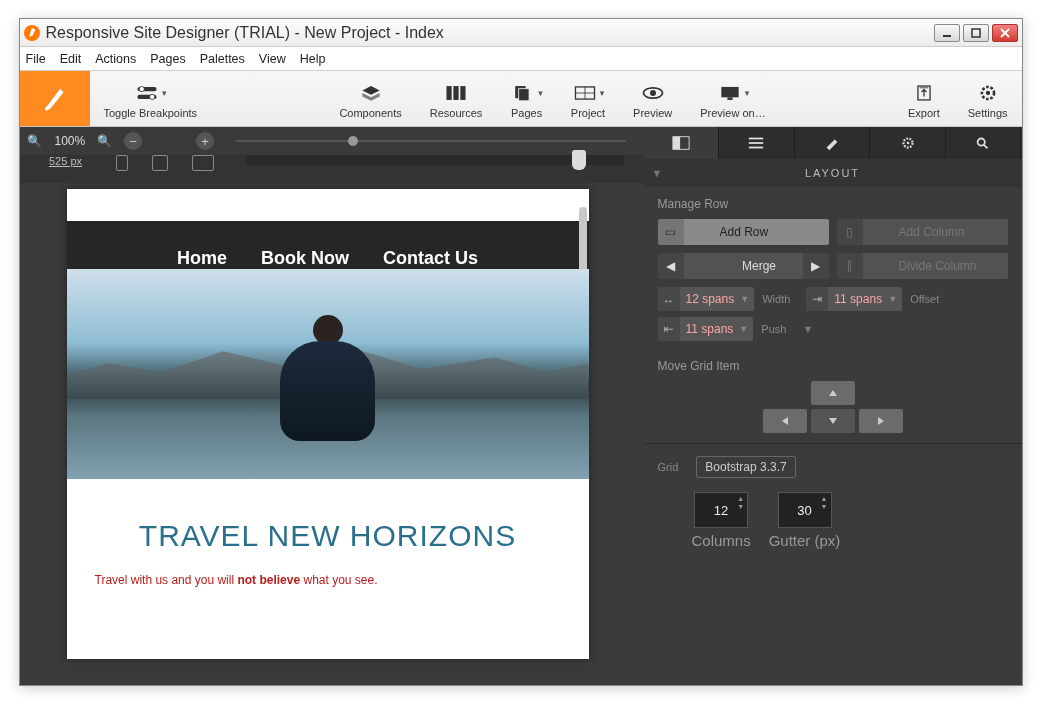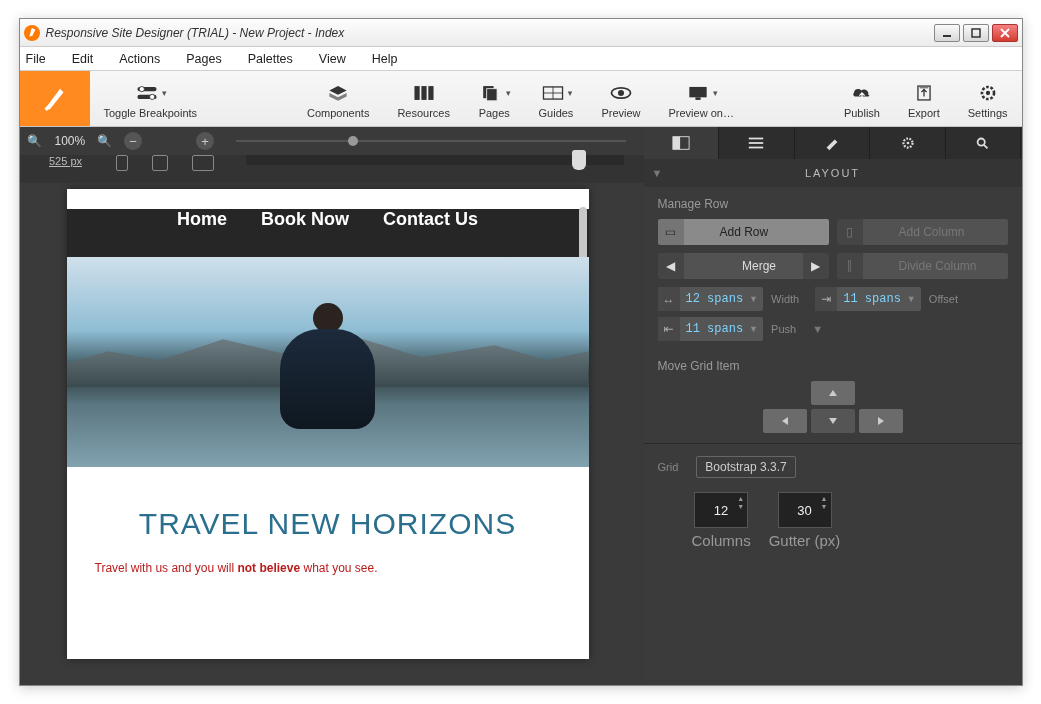--- a/index.html
+++ b/index.html
@@ -1,46 +1,46 @@
 <!DOCTYPE html>
 <html><head>
 <meta charset="utf-8">
 <style>
 * { margin:0; padding:0; box-sizing:border-box; font-family:"Segoe UI",Arial,sans-serif; }
 body { background:#fff; }
 .window { width:1004px; margin:18px auto; border:1px solid #888; background:#fff; box-shadow:0 2px 12px rgba(0,0,0,0.2); }
 .titlebar { height:28px; background:linear-gradient(#fdfdfd,#ececec); display:flex; align-items:center; padding:0 4px; border-bottom:1px solid #ccc; }
 .titlebar .app-icon { width:16px; height:16px; background:#ff7a00; border-radius:50%; margin-right:6px; position:relative; }
 .titlebar .app-icon::after { content:""; position:absolute; left:4px; top:3px; width:8px; height:8px; background:#fff; transform:rotate(-15deg); clip-path:polygon(0 100%,60% 0,100% 30%,40% 100%); }
-.titlebar .title { font-size:12px; color:#333; flex:1;font-style:italic; }
+.titlebar .title { font-size:16px; color:#333; flex:1; }
 .titlebar .wbtns { display:flex; gap:3px; }
 .titlebar .wbtn { width:26px; height:18px; border:1px solid #888; background:linear-gradient(#fafafa,#d8d8d8); display:flex; align-items:center; justify-content:center; border-radius:2px; }
 .titlebar .wbtn.close { background:linear-gradient(#f58080,#d43b2f); border-color:#a33; color:#fff; }
 .titlebar .wbtn svg { width:10px; height:10px; }
-.menubar { height:24px; display:flex; align-items:center; padding:0 6px; gap:26px; font-size:12.5px; color:#222; border-bottom:1px solid #d0d0d0; }
+.menubar { height:24px; display:flex; align-items:center; padding:0 6px; gap:14px; font-size:12.5px; color:#222; border-bottom:1px solid #d0d0d0; }
 .menubar span { cursor:default; }
 .toolbar { height:56px; background:linear-gradient(#f7f7f7,#ededed); display:flex; align-items:stretch; border-bottom:1px solid #c6c6c6; }
 .logo { width:70px; background:#ff8a1f; display:flex; align-items:center; justify-content:center; }
 .logo svg { width:34px; height:34px; }
 .tool { display:flex; flex-direction:column; align-items:center; justify-content:center; padding:0 14px; font-size:11px; color:#333; }
 .tool .ico { height:28px; display:flex; align-items:center; justify-content:center; }
 .tool svg { width:26px; height:20px; }
 .spacer { flex:1; }
 .workspace { display:flex; height:558px; }
 .canvas-side { width:624px; background:#3a3a3a; display:flex; flex-direction:column; overflow:hidden; }
 .zoom-bar { height:28px; background:#3a3a3a; display:flex; align-items:center; padding:0 8px; gap:12px; color:#ddd; font-size:12px; }
 .zoom-bar .zb { width:18px; height:18px; border-radius:50%; background:#555; display:flex; align-items:center; justify-content:center; color:#ccc; font-size:13px; }
 .bp-bar { height:28px; background:#333; display:flex; align-items:flex-start; color:#bbb; font-size:11px; padding:0 20px; gap:24px; position:relative;text-decoration:underline; }
 .bp-bar .px { width:52px; text-align:center; }
 .bp-bar .dev { width:18px; height:16px; border:1px solid #888; border-radius:2px; }
 .bp-bar .track { flex:1; height:10px; background:#2a2a2a; position:relative; margin-left:8px; }
 .bp-bar .handle { position:absolute; top:-5px; left:326px; width:14px; height:20px; background:#ddd; border-radius:3px 3px 6px 6px; }
 .stage { flex:1; padding:6px 12px 0 4px; overflow:hidden; }
 .page { width:522px; height:470px; background:#fff; margin:0 auto; overflow:hidden; position:relative; box-shadow:0 0 8px rgba(0,0,0,0.4); }
-.page .nav { height:48px; background:#262626; color:#fff; display:flex; align-items:flex-start; justify-content:center; gap:34px; font-size:18px; font-weight:600; margin-top:20px; }
+.page .nav { height:48px; background:#262626; color:#fff; display:flex; align-items:flex-end; justify-content:center; gap:34px; font-size:18px; font-weight:600; margin-top:32px; }
 .page .hero { height:210px; background:linear-gradient(180deg,#cfe0eb 0%,#8fbdd4 35%,#4a6772 50%,#2c3a3e 55%,#5a7680 70%,#82a2b0 100%); position:relative; overflow:hidden; }
 .hero .mtn { position:absolute; bottom:38%; left:0; right:0; height:60px; background:linear-gradient(180deg,#7a8a90,#3a4a4e); clip-path:polygon(0 60%,8% 40%,18% 55%,30% 20%,42% 45%,55% 15%,68% 50%,82% 30%,92% 55%,100% 40%,100% 100%,0 100%); }
 .hero .person { position:absolute; bottom:14px; left:50%; transform:translateX(-50%); width:120px; height:150px; }
 .hero .head { width:30px; height:30px; background:#2a2320; border-radius:50%; margin:0 auto; }
 .hero .body { width:95px; height:100px; background:linear-gradient(#1c2a3c,#0f1820); border-radius:40px 40px 20px 20px; margin:-4px auto 0; }
 .page .headline { padding:40px 18px 10px; color:#2a6f8e; font-size:30px; font-weight:400; letter-spacing:1px; text-align:center; }
 .page .sub { padding:10px 28px; font-family:Georgia,serif; font-size:12px; color:#b91c1c; }
 .page .sub b { font-weight:bold; }
 .page .scrollbar { position:absolute; right:2px; top:18px; width:8px; height:160px; background:#c8c8c8; border-radius:4px; }
 .inspector { flex:1; background:#3b3b3b; color:#aaa; font-size:12px; display:flex; flex-direction:column; }
@@ -55,21 +55,21 @@
 .btn-row { display:flex; gap:8px; margin-bottom:8px; }
 .pbtn { background:#525252; color:#ddd; height:26px; display:flex; align-items:center; border-radius:2px; font-size:12px; }
 .pbtn.light { background:#8a8a8a; color:#222; }
 .pbtn .icn { width:26px; display:flex; align-items:center; justify-content:center; background:rgba(0,0,0,0.15); height:100%; }
 .pbtn .txt { padding:0 4px; flex:1;margin-left:32px; }
 .pbtn.dim { color:#777; }
 .pbtn.wide { flex:1; }
 .spinner-group { display:flex; align-items:center; gap:8px; margin-bottom:6px; }
 .spn { background:#555; height:24px; display:flex; align-items:center; border-radius:2px; }
 .spn .sicn { width:22px; height:100%; background:#484848; display:flex; align-items:center; justify-content:center; }
-.spn .sval { padding:0 6px; color:#7dd3fc; font-size:12px; min-width:54px;font-family:Liberation Mono, monospace; }
+.spn .sval { padding:0 6px; color:#fca5a5; font-size:12px; min-width:54px; }
 .spn .sdrop { width:14px; color:#888; font-size:9px; }
 .flabel { color:#888; font-size:11px; margin-right:8px; }
 .move-grid { display:flex; flex-direction:column; align-items:center; gap:4px; margin-top:6px; }
 .move-grid .mrow { display:flex; gap:4px; }
 .mbtn { width:44px; height:24px; background:#6b6b6b; display:flex; align-items:center; justify-content:center; border-radius:2px; }
 .mbtn.active { background:#555; }
 .mbtn svg { width:10px; height:10px; fill:#ccc; }
 .grid-sect { padding:12px 14px; border-top:1px solid #2a2a2a; }
 .grid-row { display:flex; align-items:center; gap:10px; }
 .framework { border:1px solid #666; padding:3px 8px; border-radius:2px; color:#ccc; font-size:12px; }
@@ -166,21 +166,21 @@
     </div>
     <div class="tool">
       <div class="ico">
           <svg viewBox="0 0 30 20">
             <rect x="4" y="3" width="22" height="14" fill="none" stroke="#333" stroke-width="1.5"></rect>
             <line x1="15" y1="3" x2="15" y2="17" stroke="#333"></line>
             <line x1="4" y1="10" x2="26" y2="10" stroke="#333"></line>
           </svg>
           <span style="font-size:9px;color:#555;margin-left:2px">▾</span>
         </div>
-      <span>Guides</span>
+      <span>Project</span>
     </div>
     <div class="tool">
       <div class="ico">
           <svg viewBox="0 0 30 20">
             <ellipse cx="15" cy="10" rx="11" ry="6" fill="none" stroke="#333" stroke-width="2"></ellipse>
             <circle cx="15" cy="10" r="3.5" fill="#333"></circle>
           </svg>
         </div>
       <span>Preview</span>
     </div>
@@ -188,29 +188,20 @@
       <div class="ico">
           <svg viewBox="0 0 30 20">
             <rect x="5" y="3" width="20" height="12" fill="#333"></rect>
             <rect x="12" y="15" width="6" height="3" fill="#333"></rect>
           </svg>
           <span style="font-size:9px;color:#555;margin-left:2px">▾</span>
         </div>
       <span>Preview on…</span>
     </div>
     <div class="spacer"></div>
-    <div class="tool">
-      <div class="ico">
-          <svg viewBox="0 0 30 20">
-            <path d="M8 14 C5 14 4 11 6 9 C6 5 12 4 14 7 C18 4 24 8 22 12 C24 12 24 14 22 14 Z" fill="#333"></path>
-            <path d="M15 17 L15 10 M12 13 L15 10 L18 13" stroke="#fff" stroke-width="1.5" fill="none"></path>
-          </svg>
-        </div>
-      <span>Publish</span>
-    </div>
     <div class="tool">
       <div class="ico">
           <svg viewBox="0 0 30 20">
             <rect x="8" y="2" width="14" height="16" fill="none" stroke="#333" stroke-width="1.5"></rect>
             <path d="M15 14 L15 6 M12 9 L15 6 L18 9" stroke="#333" stroke-width="1.5" fill="none"></path>
             <line x1="10" y1="4" x2="20" y2="4" stroke="#333"></line>
           </svg>
         </div>
       <span>Export</span>
     </div>

